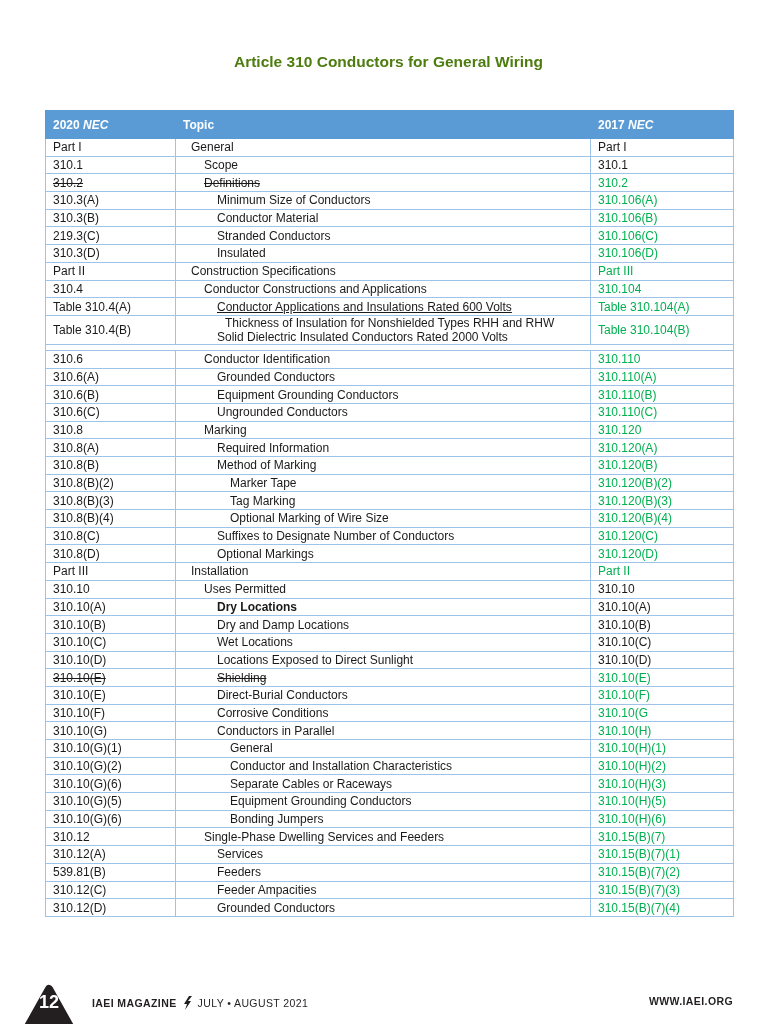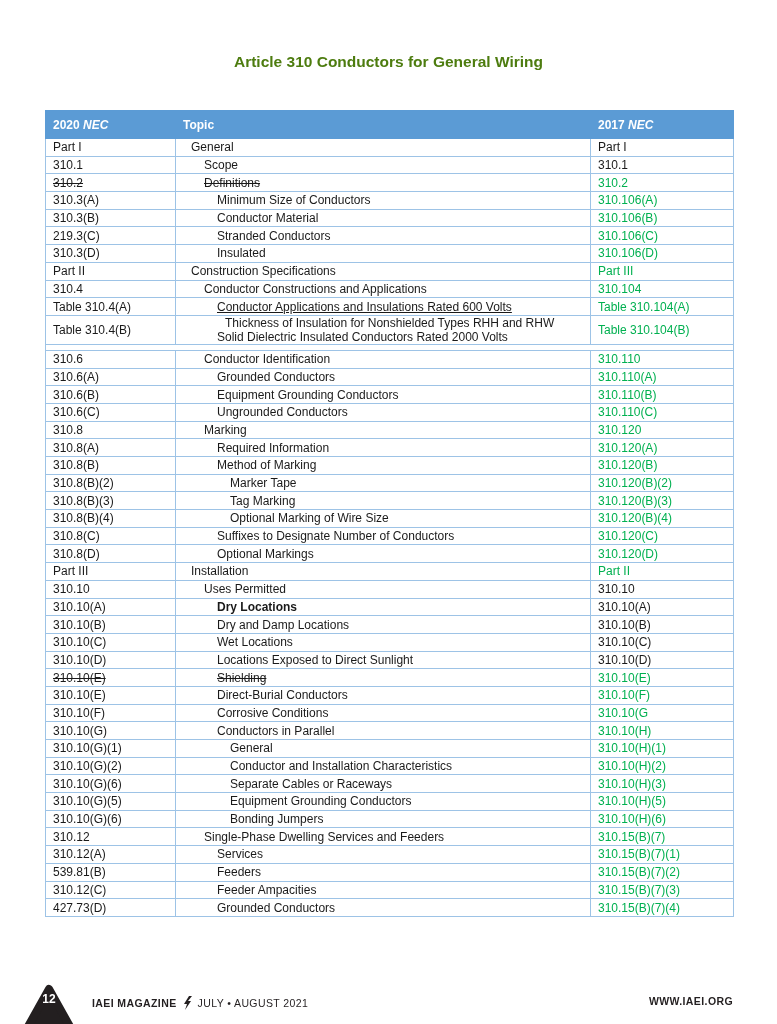--- a/index.html
+++ b/index.html
@@ -46,21 +46,21 @@
   td.c2017.green { color:#00B050; }
   .strike { text-decoration:line-through; }
   td.topic div.l1 { padding-left:8px; }
   td.topic div.l2 { padding-left:0; }
 
   
   .footer { position:absolute; left:0; top:978px; width:777px; height:46px; }
   .badge-tri { position:absolute; left:17px; top:5px; width:64px; height:60px; }
   .badge-num {
     position:absolute; left:17px; top:14px; width:64px; text-align:center;
-    color:#ffffff; font-weight:bold; font-size:12px;
+    color:#ffffff; font-weight:bold; font-size:18px;
     font-family:"Liberation Sans", sans-serif;
   }
   .footer-left {
     position:absolute; left:92px; top:17px; height:16px;
     display:flex; align-items:center; gap:6px;
     font-size:10.5px; letter-spacing:0.4px; color:#231F20;
   }
   .footer-left .mag { font-weight:bold; }
   .footer-left .issue { font-weight:normal; }
   .bolt { width:9px; height:14px; display:inline-block; }
@@ -302,21 +302,21 @@
           <td class="c2020">539.81(B)</td>
           <td class="topic" style="padding-left: 41px;">Feeders</td>
           <td class="c2017 green">310.15(B)(7)(2)</td>
         </tr>
         <tr>
           <td class="c2020">310.12(C)</td>
           <td class="topic" style="padding-left: 41px;">Feeder Ampacities</td>
           <td class="c2017 green">310.15(B)(7)(3)</td>
         </tr>
         <tr>
-          <td class="c2020">427.73(D)</td>
+          <td class="c2020">310.12(D)</td>
           <td class="topic" style="padding-left: 41px;">Grounded Conductors</td>
           <td class="c2017 green">310.15(B)(7)(4)</td>
         </tr>
       </tbody>
   </table>
 
   <div class="footer">
     <svg class="badge-tri" viewBox="0 0 64 60">
       <polygon points="32,6 60,56 4,56" fill="#231F20" stroke="#231F20" stroke-width="8" stroke-linejoin="round"></polygon>
       <rect x="0" y="46" width="64" height="14" fill="#231F20"></rect>

